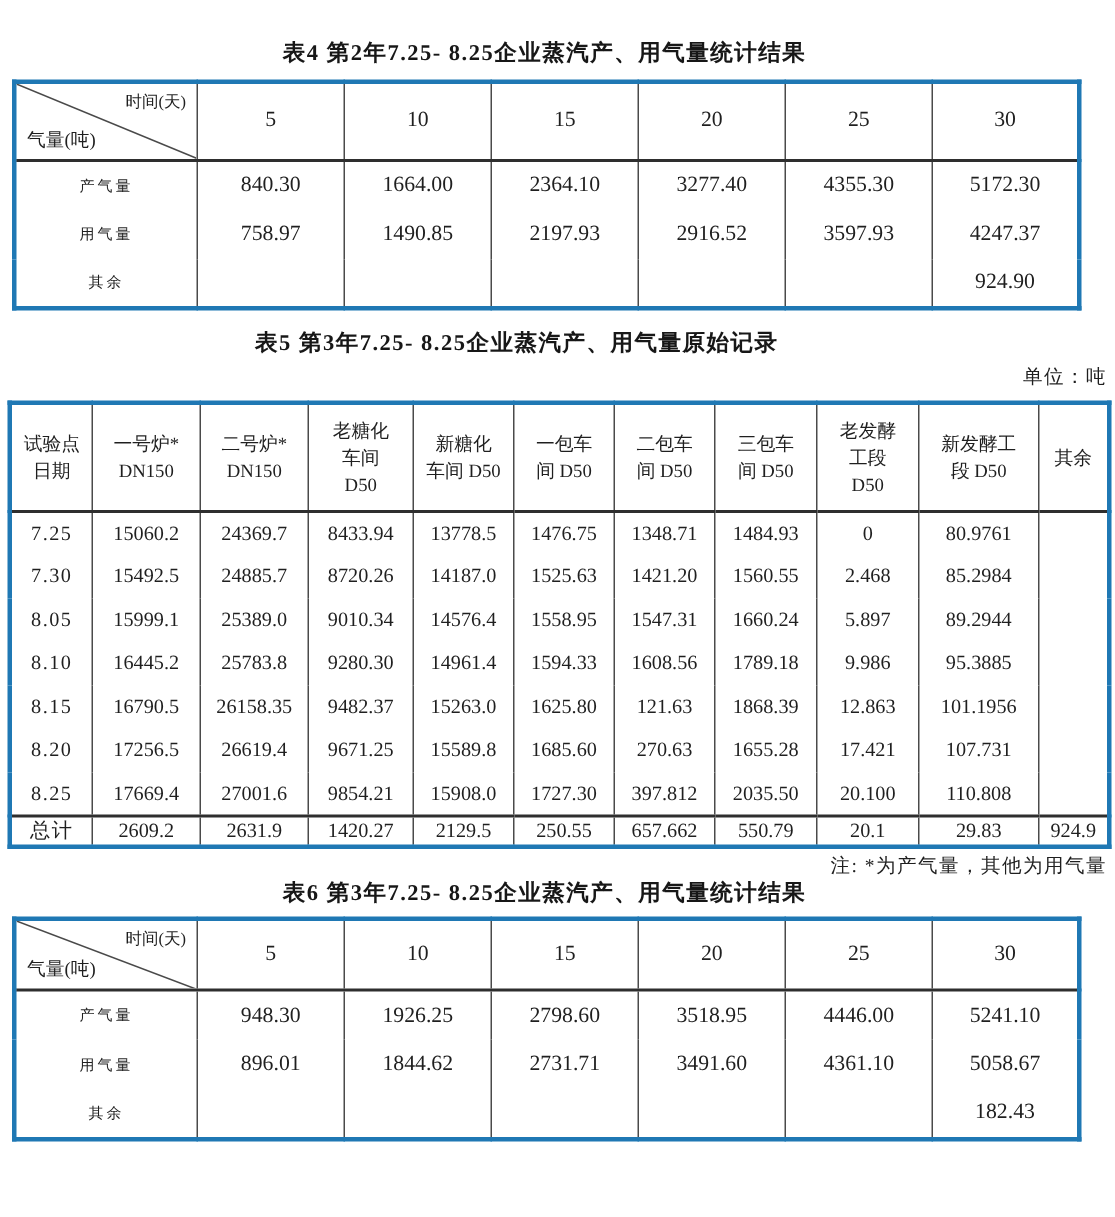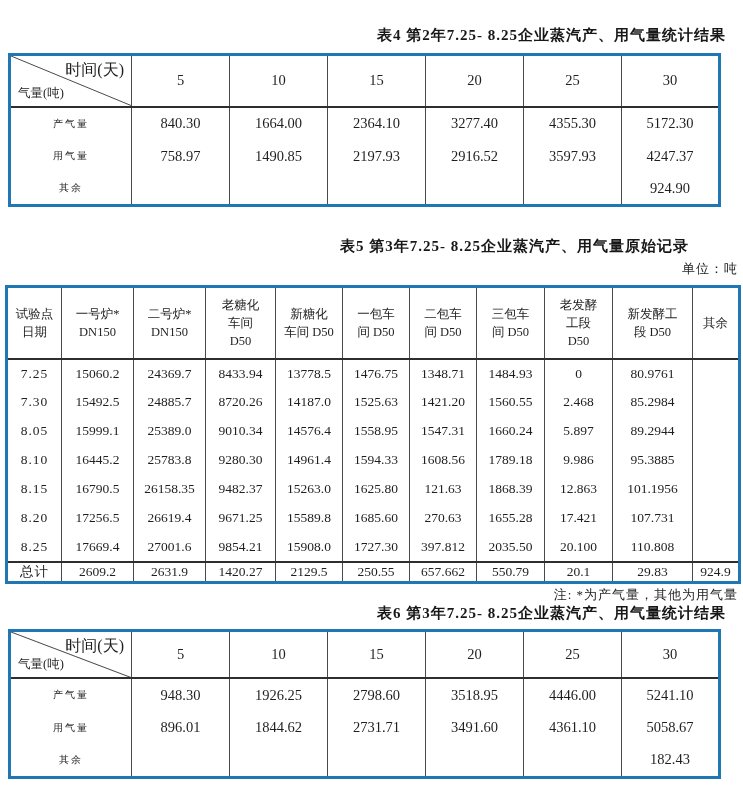--- a/index.html
+++ b/index.html
@@ -3,25 +3,25 @@
 <meta charset="utf-8">
 <style>
   html,body{margin:0;padding:0;}
   body{
     width:743px;height:811px;overflow:hidden;background:#ffffff;
     font-family:"Liberation Serif","DejaVu Serif",serif;
     color:#1f1f1f;
   }
   .doc{position:relative;width:743px;height:811px;}
   .tbl-title{
-    width:726px;text-align:right;font-size:15px;font-weight:600;
+    width:726px;text-align:center;font-size:15px;font-weight:600;
     letter-spacing:1px;color:#171717;
   }
   #title4{padding-top:26px;}
-  #title5{margin-top:30px;width:689px;}
+  #title5{margin-top:12px;width:689px;}
   #title6{width:726px;}
   .unit-line{
     width:733px;text-align:right;font-size:13px;margin:4px 0 7px 5px;
     letter-spacing:1px;
   }
   .note-line{
     width:738px;text-align:right;font-size:13px;margin:2px 0 0 0;
     letter-spacing:1px;
   }
   table{
@@ -36,21 +36,21 @@
   tr.hd td, tr.hd th{border-bottom:2px solid #2e2e2e;}
   tr.total td{border-top:2px solid #2e2e2e;}
   
   .stat-table{width:710px;margin-left:8px;margin-top:8px;font-size:14.5px;}
   .stat-table tr.hd{height:52px;}
   .stat-table tr.data{height:33px;}
   .stat-table td.rowlabel{font-size:10px;letter-spacing:2px;}
   
   .corner{position:relative;padding:0;}
   .corner svg{position:absolute;left:0;top:0;width:100%;height:100%;}
-  .corner .ct{position:absolute;top:4px;right:7px;font-size:16px;font-family:Liberation Serif, serif;}
+  .corner .ct{position:absolute;top:4px;right:7px;font-size:11px;font-family:Liberation Serif, serif;}
   .corner .cb{position:absolute;bottom:4px;left:7px;font-size:12.5px;}
   
   .rec-table{width:733px;margin-left:5px;font-size:13.5px;}
   .rec-table tr.hd{height:72px;}
   .rec-table th{font-size:12.5px;white-space:pre-line;line-height:1.45;}
   .rec-table tr.data{height:29px;}
   .rec-table tr.total{height:14px;}
   .rec-table td.rowlabel{letter-spacing:1px;}
 </style>
 </head>

